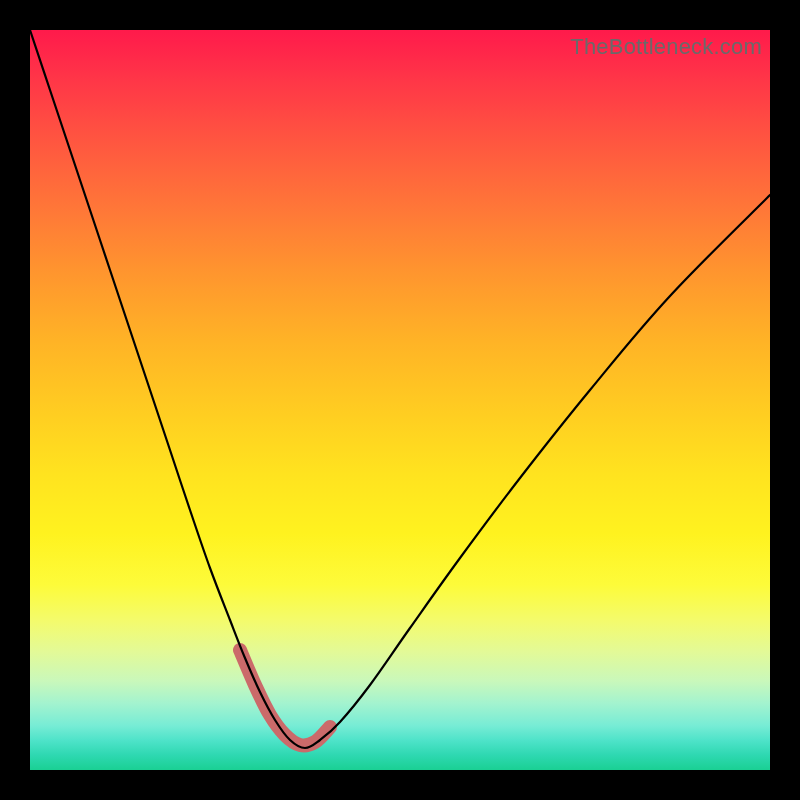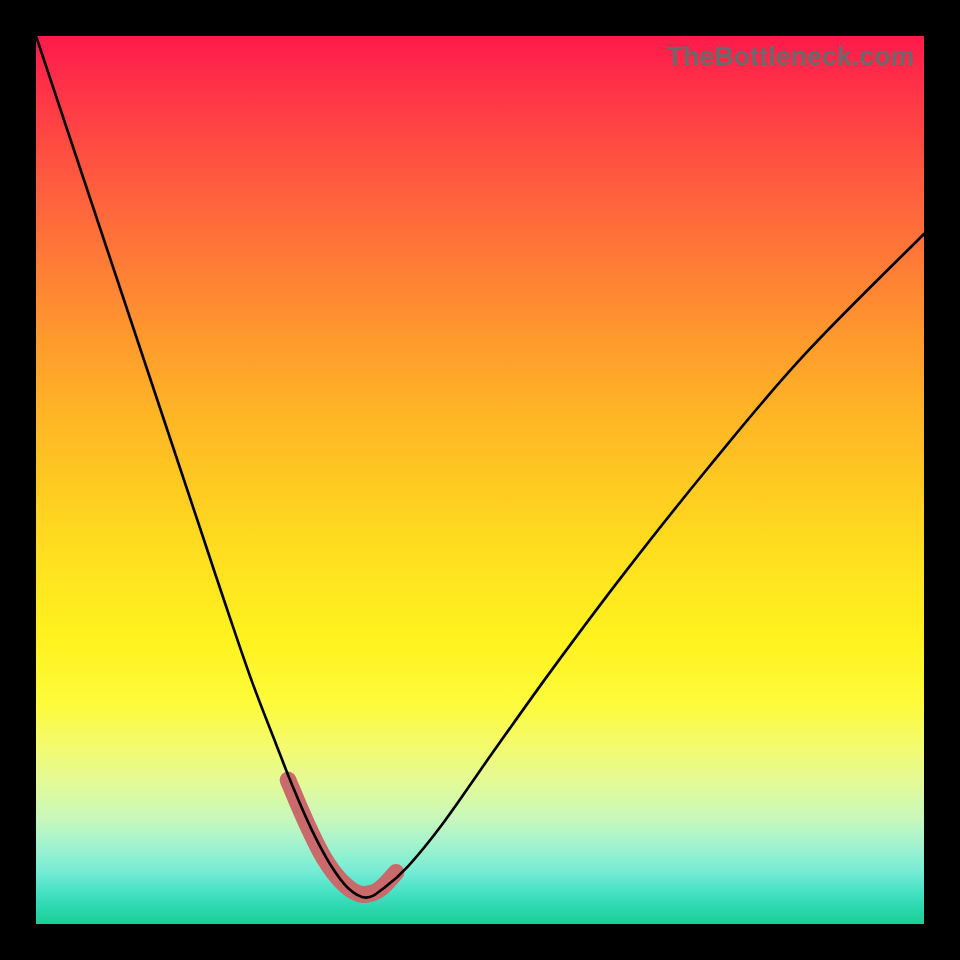--- a/index.html
+++ b/index.html
@@ -37,21 +37,21 @@
       #4ee3c9 96%,
       #2ed8b1 98%,
       #1ad093 100%
     );
   }
   .watermark {
     position: absolute;
     top: 4px;
     right: 8px;
     font-size: 22px;
-    font-weight: 700;
+    font-weight: 400;
     color: #6a6a6a;
     letter-spacing: 0.2px;
   }
   svg.curve {
     position: absolute;
     left: 0;
     top: 0;
     width: 740px;
     height: 740px;
     overflow: visible;

